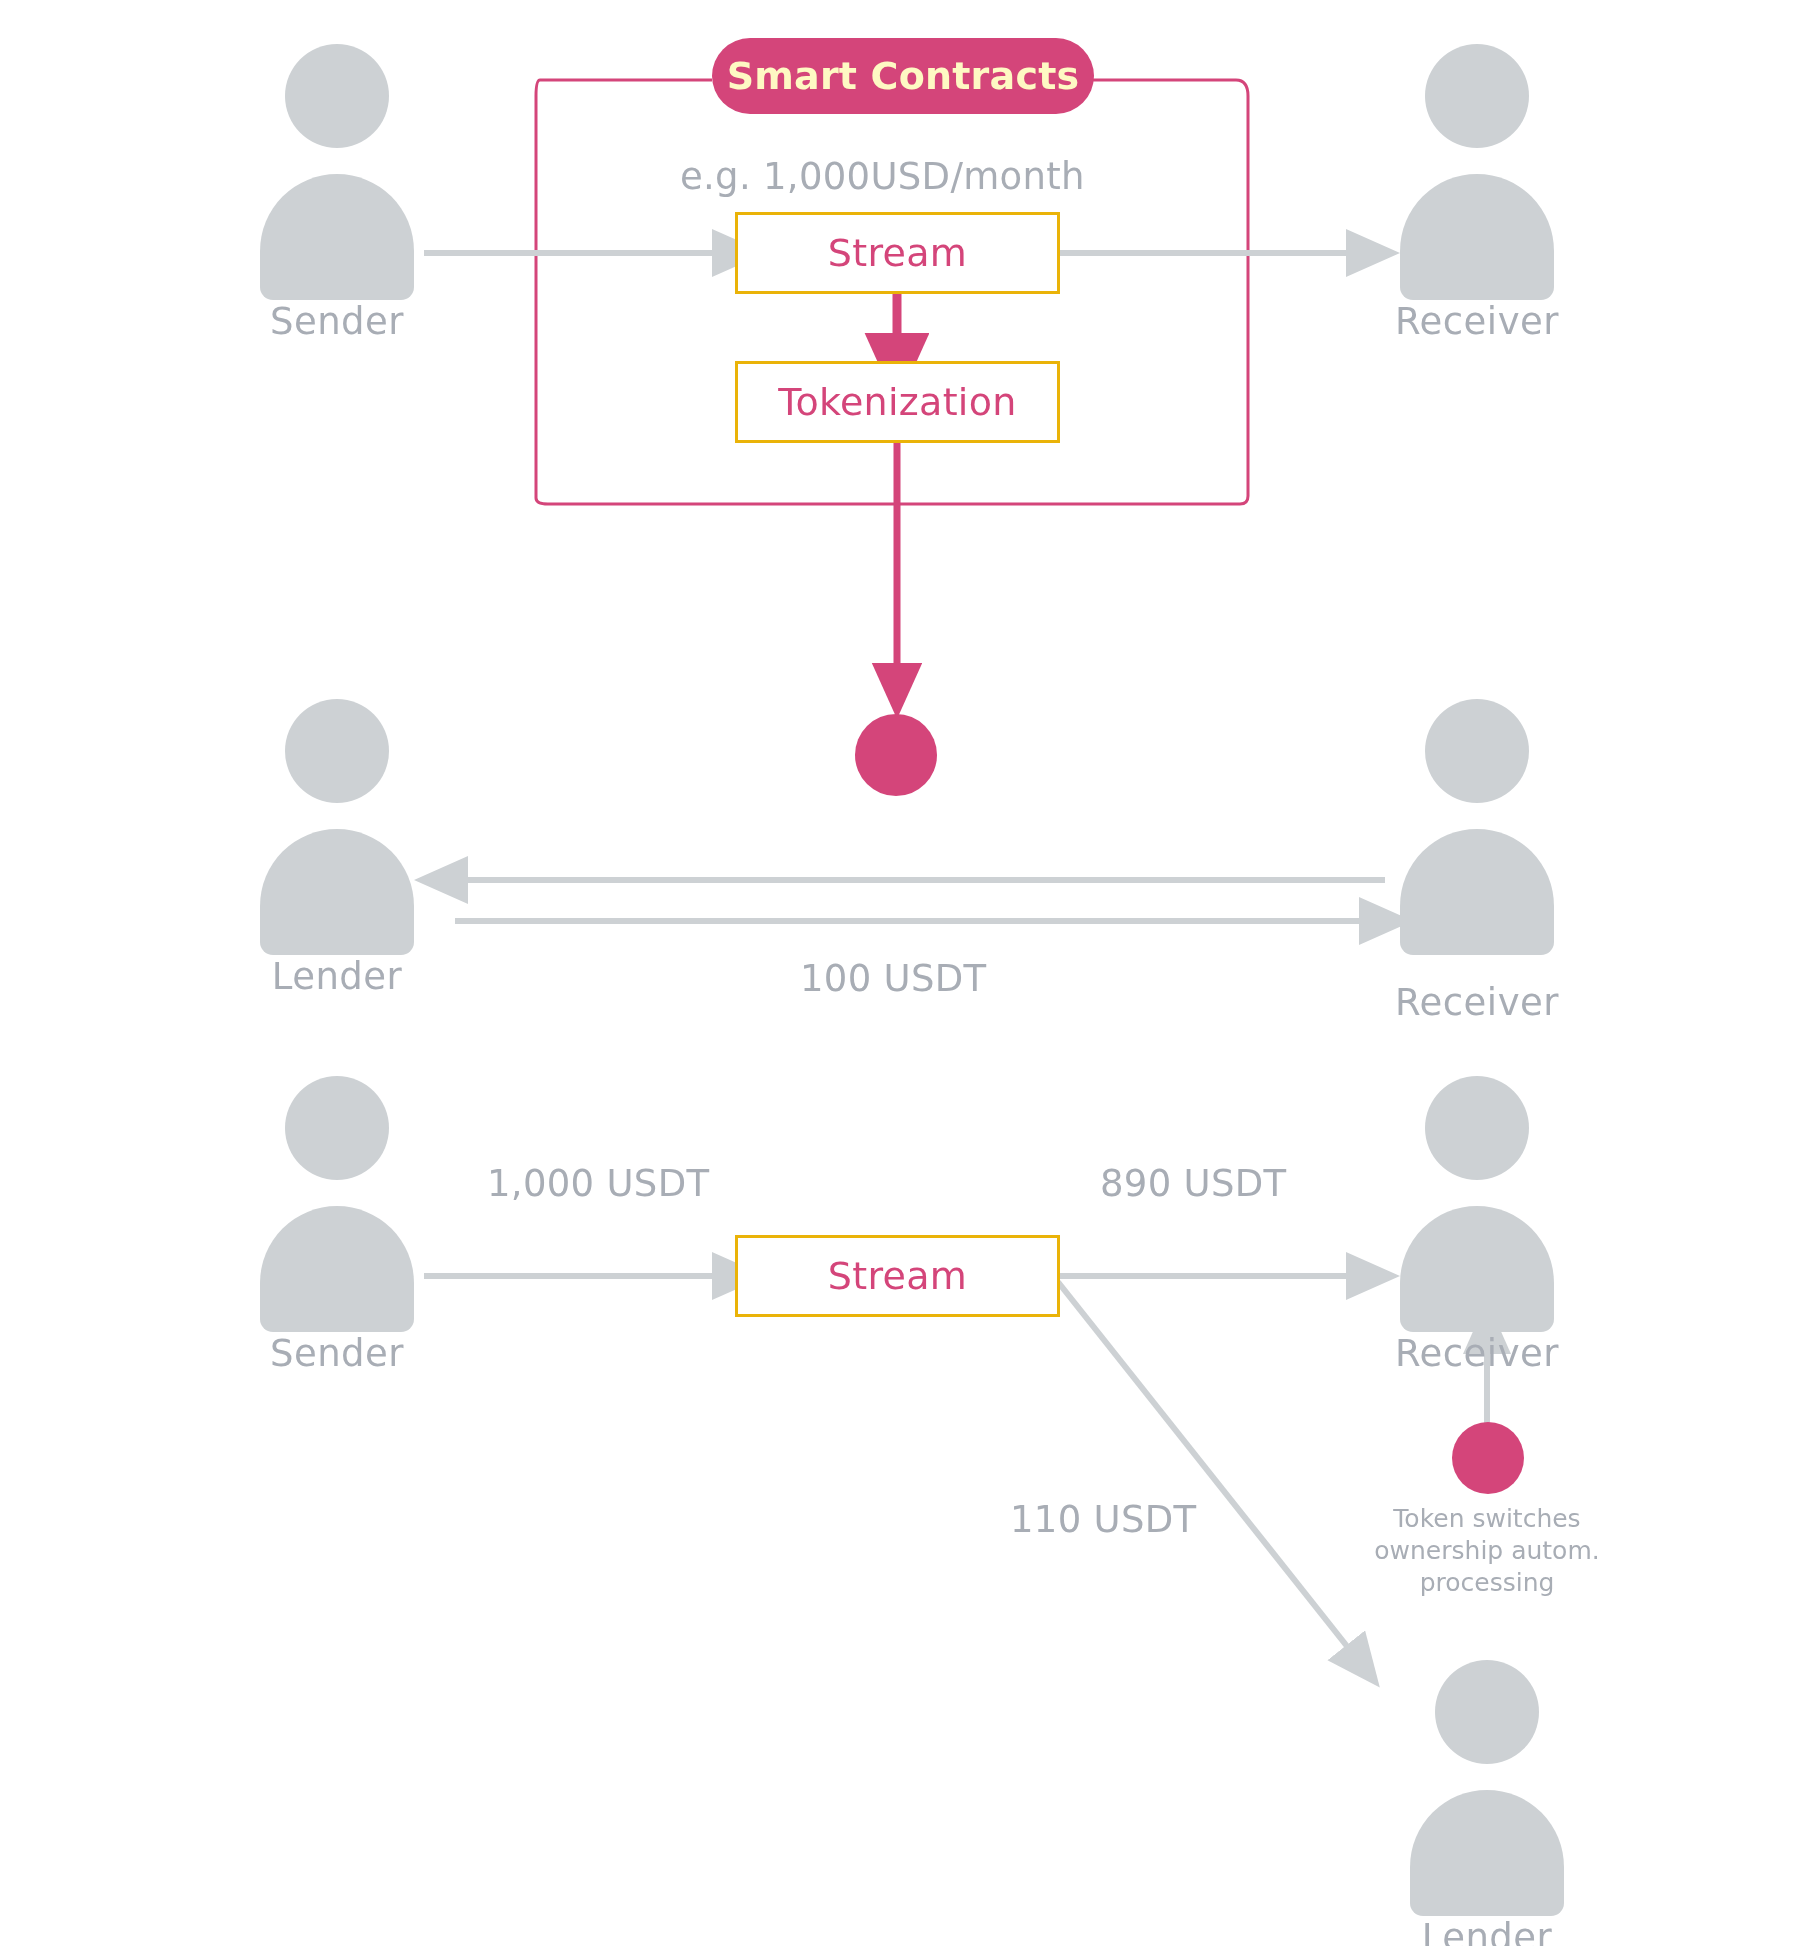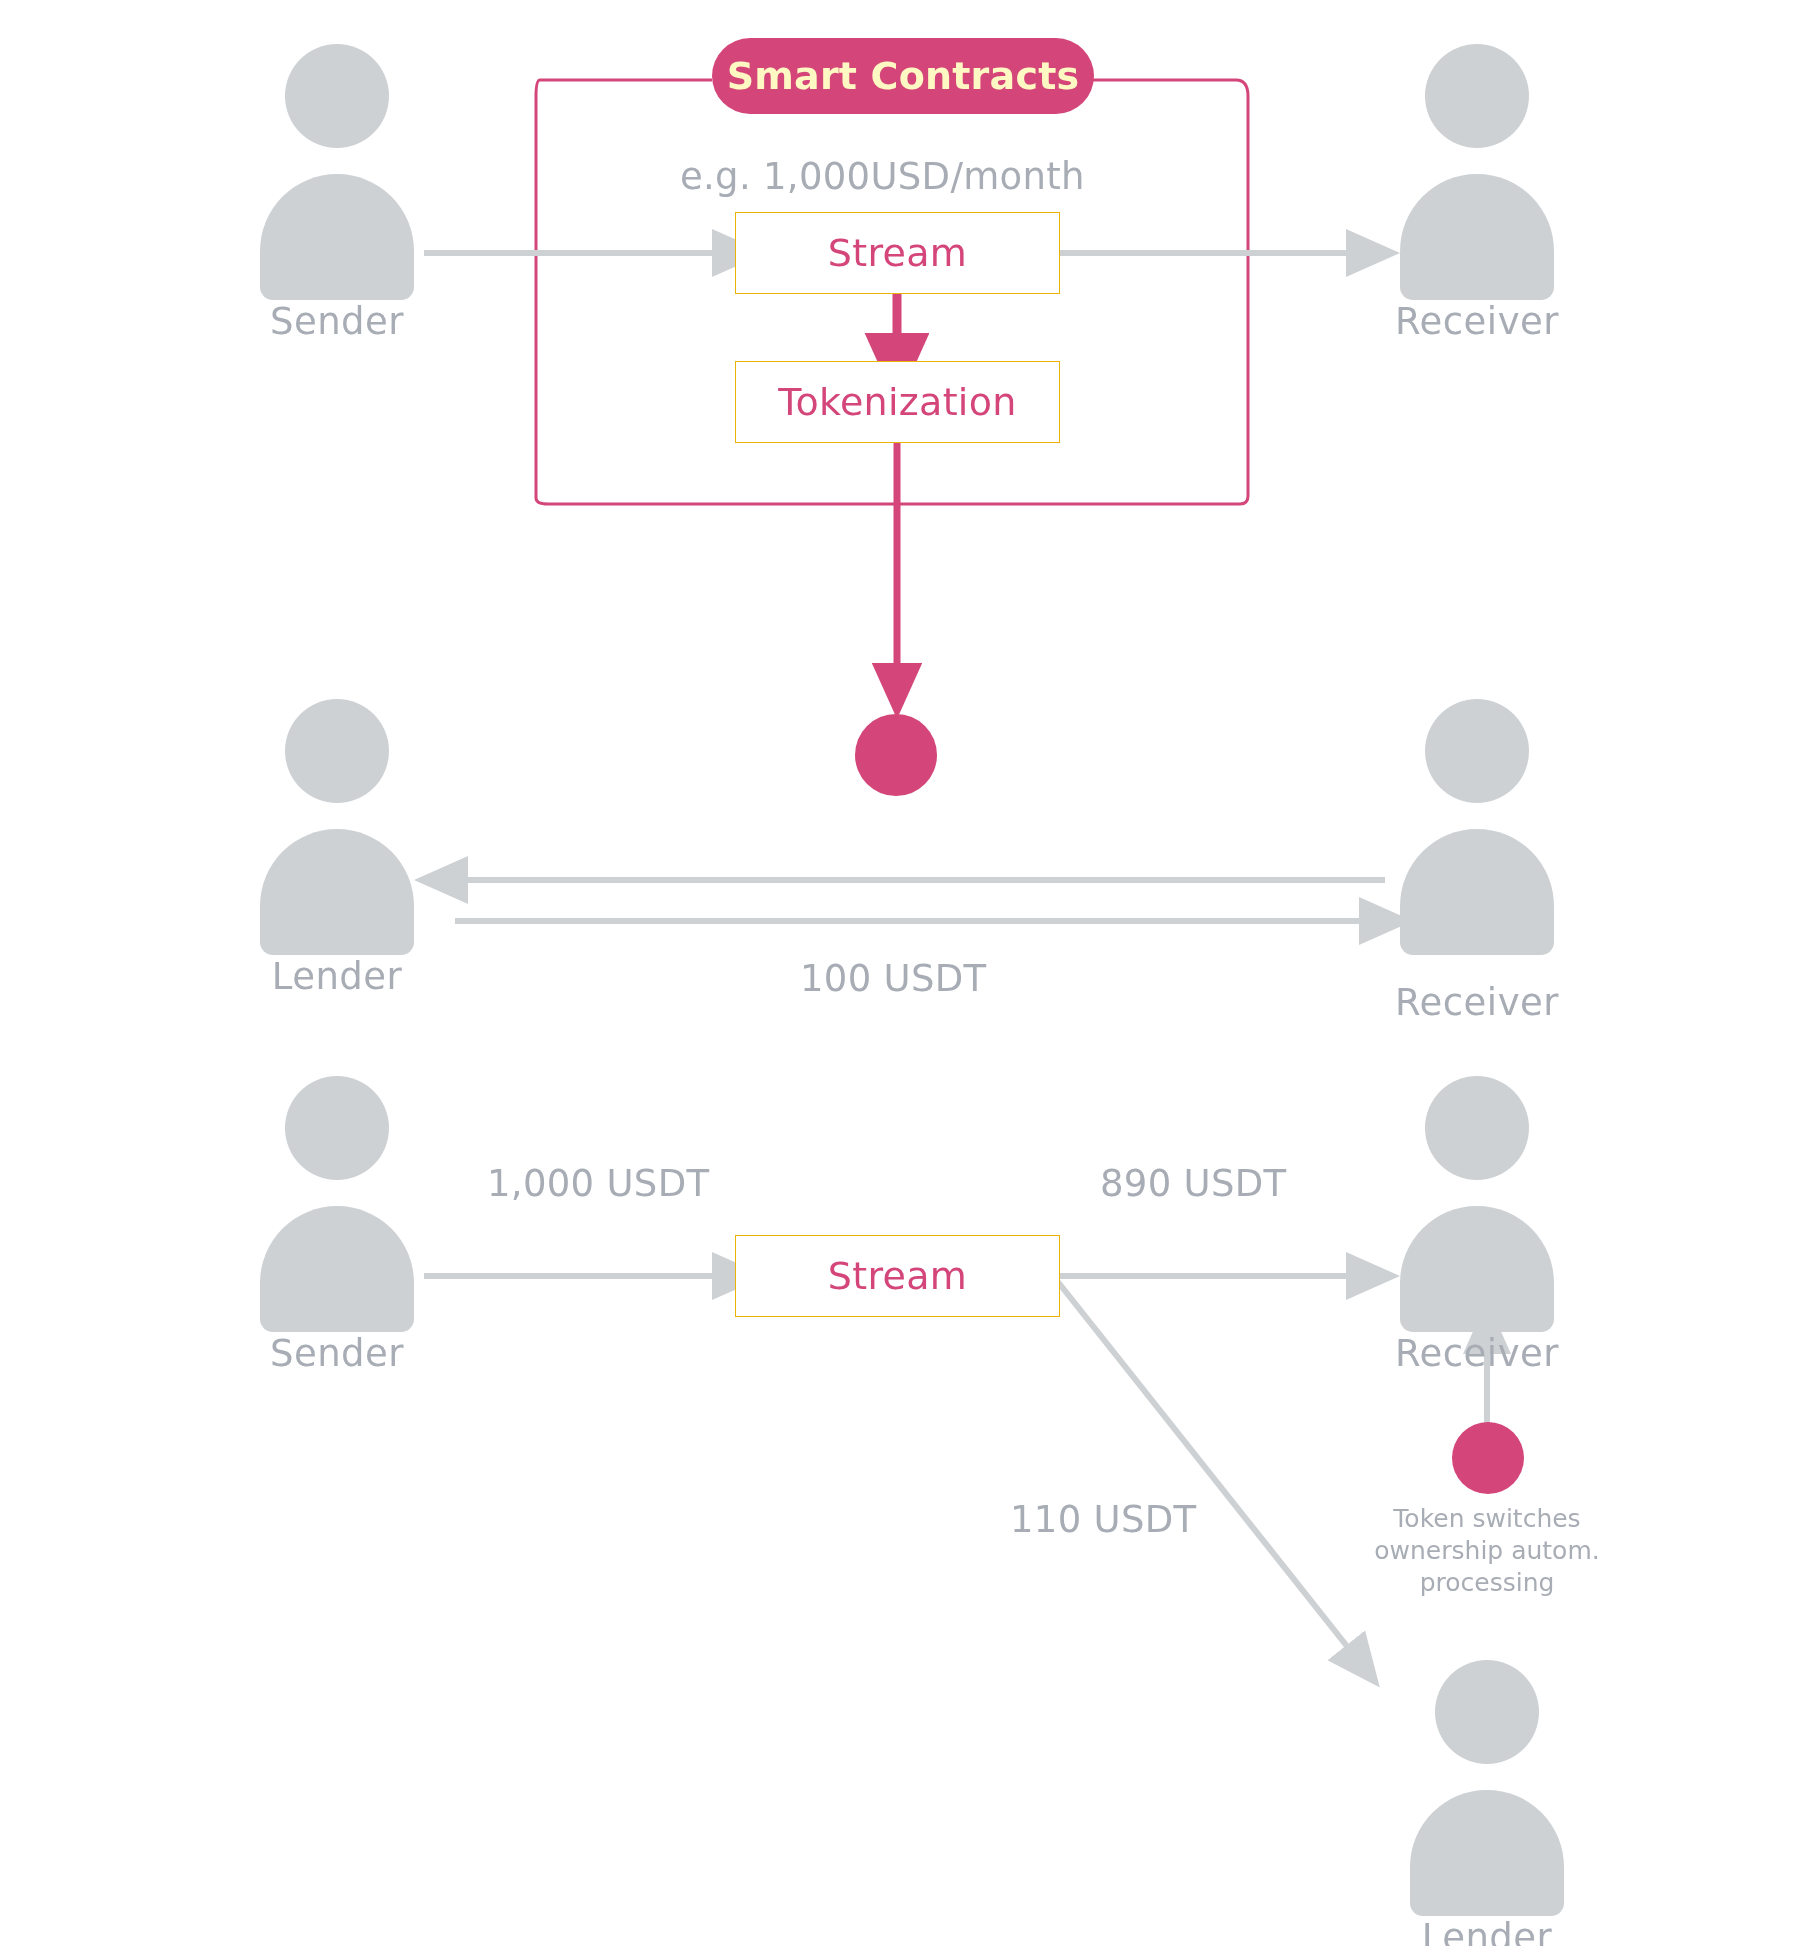--- a/index.html
+++ b/index.html
@@ -32,21 +32,21 @@
   }
   .person-label {
     font-size: 37px;
     color: #a8adb5;
     letter-spacing: 0.5px;
     white-space: nowrap;
     margin-top: 2px;
   }
   .box {
     position: absolute;
-    border: 1px solid #eab308;
+    border: 3px solid #eab308;
     background: #ffffff;
     box-sizing: border-box;
     display: flex;
     align-items: center;
     justify-content: center;
   }
   .box-label {
     color: #d4457a;
     font-size: 38px;
     letter-spacing: 0.3px;

